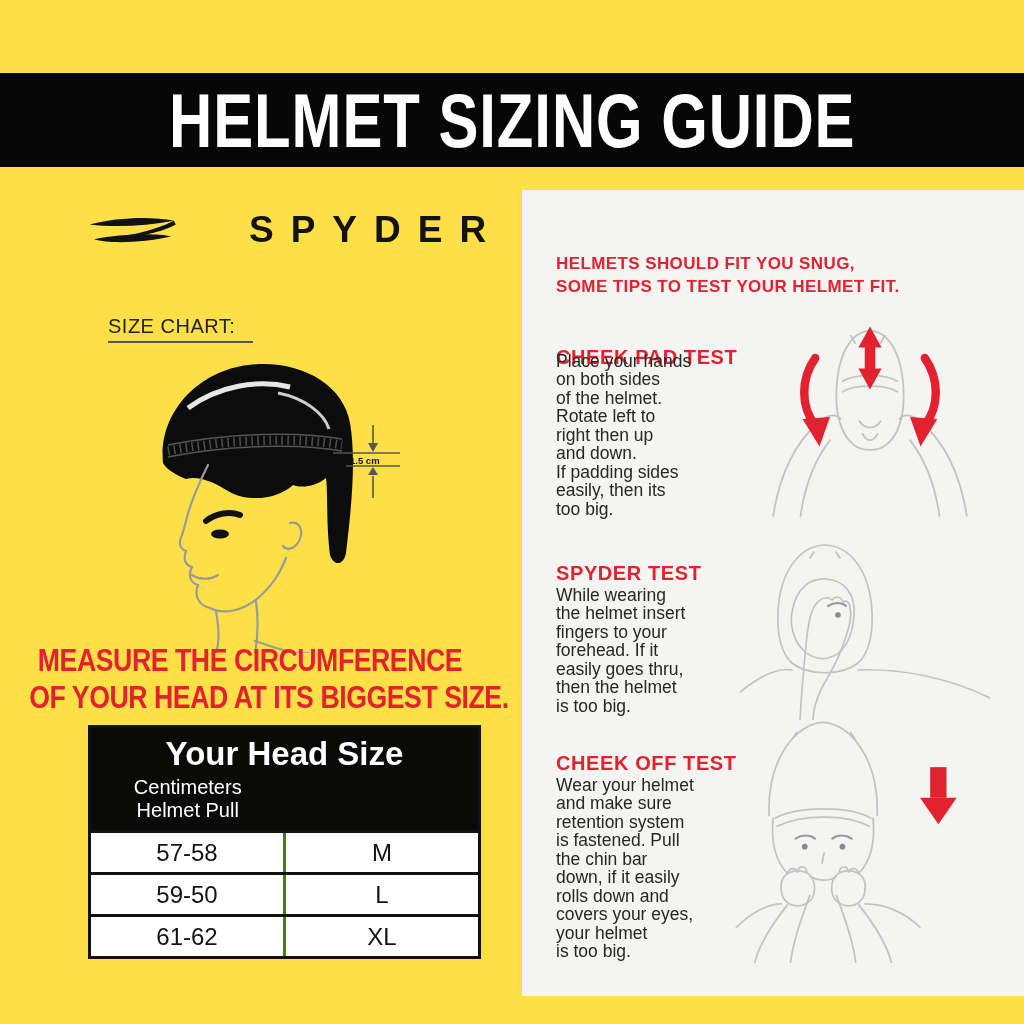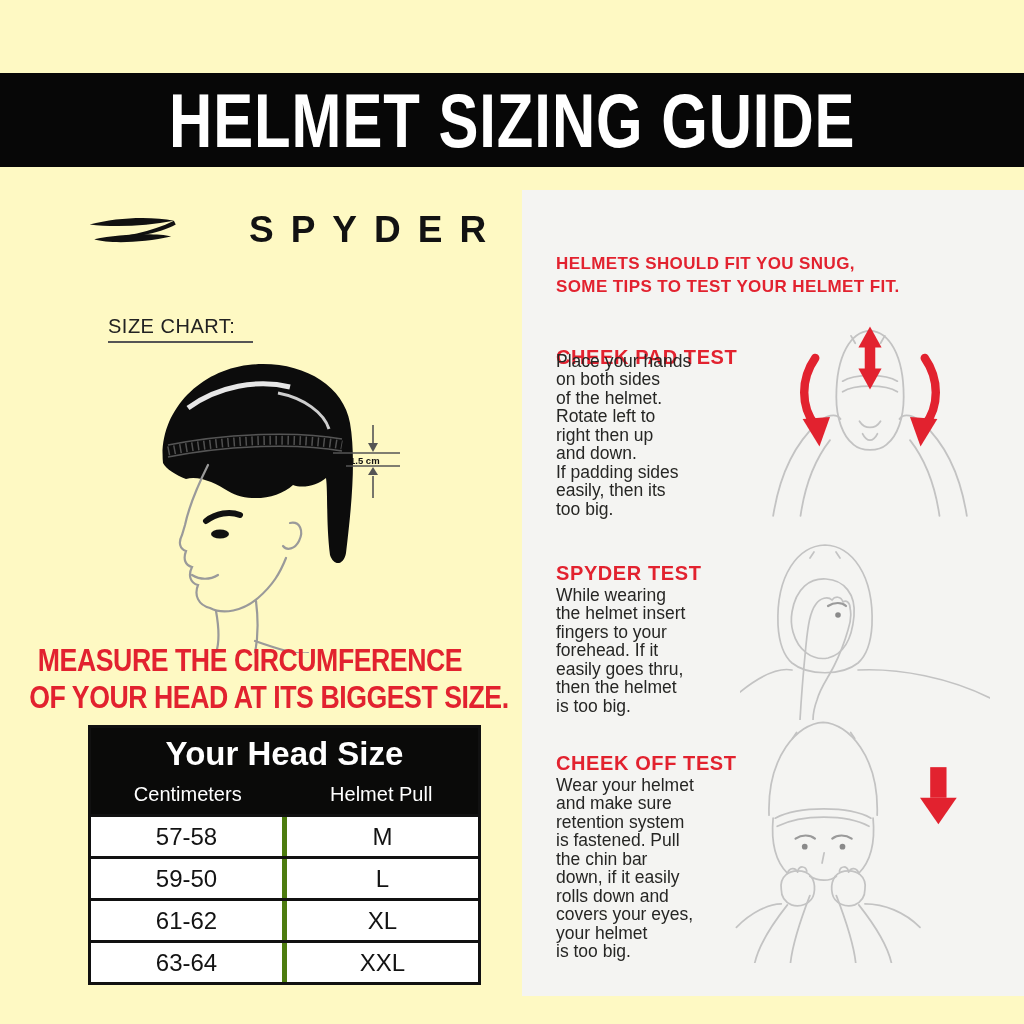--- a/index.html
+++ b/index.html
@@ -1,16 +1,16 @@
 <!DOCTYPE html>
 <html><head>
 <meta charset="utf-8">
 <style>
   html,body{margin:0;padding:0;background:#ffffff;}
-  .page{position:relative;width:1024px;height:1024px;background:#fef9c3;overflow:hidden;
+  .page{position:relative;width:1024px;height:1024px;background:#fde047;overflow:hidden;
         font-family:"Liberation Sans",sans-serif;color:#1c1c1c;}
 
   
   .title-bar{position:absolute;left:0;top:73px;width:1024px;height:94px;background:#070707;
              display:flex;align-items:center;justify-content:center;}
   .title-bar h1{margin:0;color:#ffffff;font-size:63px;font-weight:bold;letter-spacing:1px;
                 transform:scale(0.95,1.22);white-space:nowrap;}
 
   
   .left-col{position:absolute;left:0;top:167px;width:522px;height:857px;}
@@ -23,26 +23,26 @@
 
   .head-illo{position:absolute;left:128px;top:186px;width:300px;height:300px;}
 
   .measure-headline{position:absolute;left:10px;top:478px;width:480px;text-align:center;
                     color:#E2222F;font-weight:bold;font-size:29px;line-height:34px;
                     transform:scale(0.92,1.08);letter-spacing:-0.5px;white-space:nowrap;}
 
   .size-table{position:absolute;left:88px;top:558px;width:387px;border:3px solid #111;background:#fff;}
   .t-head{background:#0a0a09;color:#fff;padding:7px 0 8px;}
   .t-title{text-align:center;font-size:33px;font-weight:bold;}
-  .t-cols{display:flex;margin-top:10px;}
+  .t-cols{display:flex;margin-top:3px;flex-direction:column;}
   .t-cols .t-col{width:50%;text-align:center;font-size:20px;}
   .t-row{display:flex;border-top:3px solid #111;height:39px;}
   .t-cell{width:50%;display:flex;align-items:center;justify-content:center;
           font-size:24px;color:#131313;}
-  .t-cell.first{border-right:5px solid #4d7c0f;}
+  .t-cell.first{border-right:3px solid #4d7c0f;}
 
   
   .right-col{position:absolute;left:522px;top:190px;width:502px;height:806px;background:#F4F4F2;}
   .intro{position:absolute;left:34px;top:62px;color:#E2222F;font-weight:bold;font-size:17px;
          line-height:23px;letter-spacing:0.4px;white-space:nowrap;}
   .test-title{position:absolute;left:34px;color:#E2222F;font-weight:bold;font-size:20px;
               letter-spacing:0.6px;white-space:nowrap;}
   .test-body{position:absolute;left:34px;width:210px;font-size:17.5px;line-height:18.5px;
              color:#262624;white-space:pre-line;}
   .tt1{top:136px;} .tb1{top:144px;}
@@ -131,24 +131,20 @@
         <div class="t-cell first">57-58</div>
         <div class="t-cell">M</div>
       </div>
       <div class="t-row">
         <div class="t-cell first">59-50</div>
         <div class="t-cell">L</div>
       </div>
       <div class="t-row">
         <div class="t-cell first">61-62</div>
         <div class="t-cell">XL</div>
-      </div>
-      <div class="t-row">
-        <div class="t-cell first">63-64</div>
-        <div class="t-cell">XXL</div>
       </div>
     </div>
   </section>
 
   <section class="right-col">
 
     <div class="intro">
       <div>HELMETS SHOULD FIT YOU SNUG,</div>
       <div>SOME TIPS TO TEST YOUR HELMET FIT.</div>
     </div>

